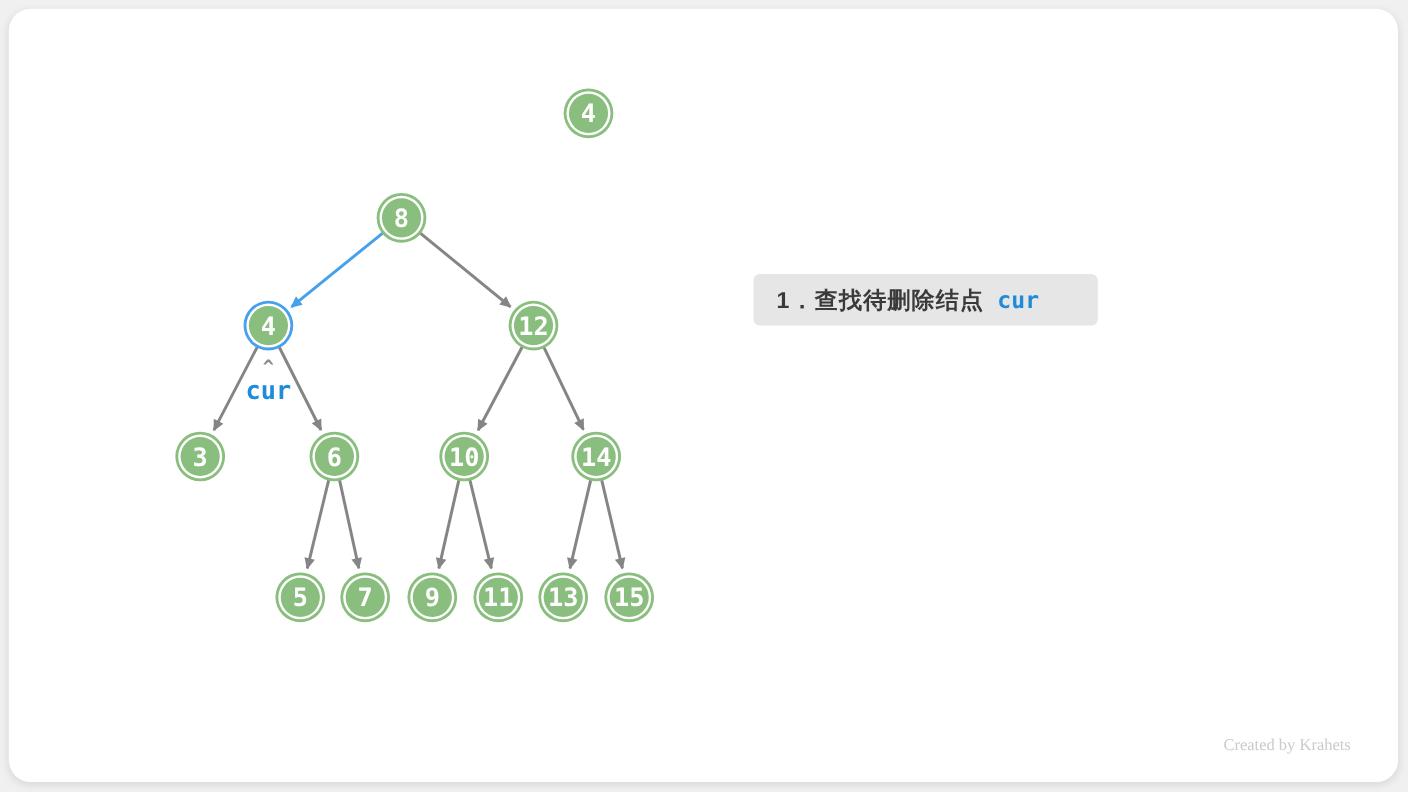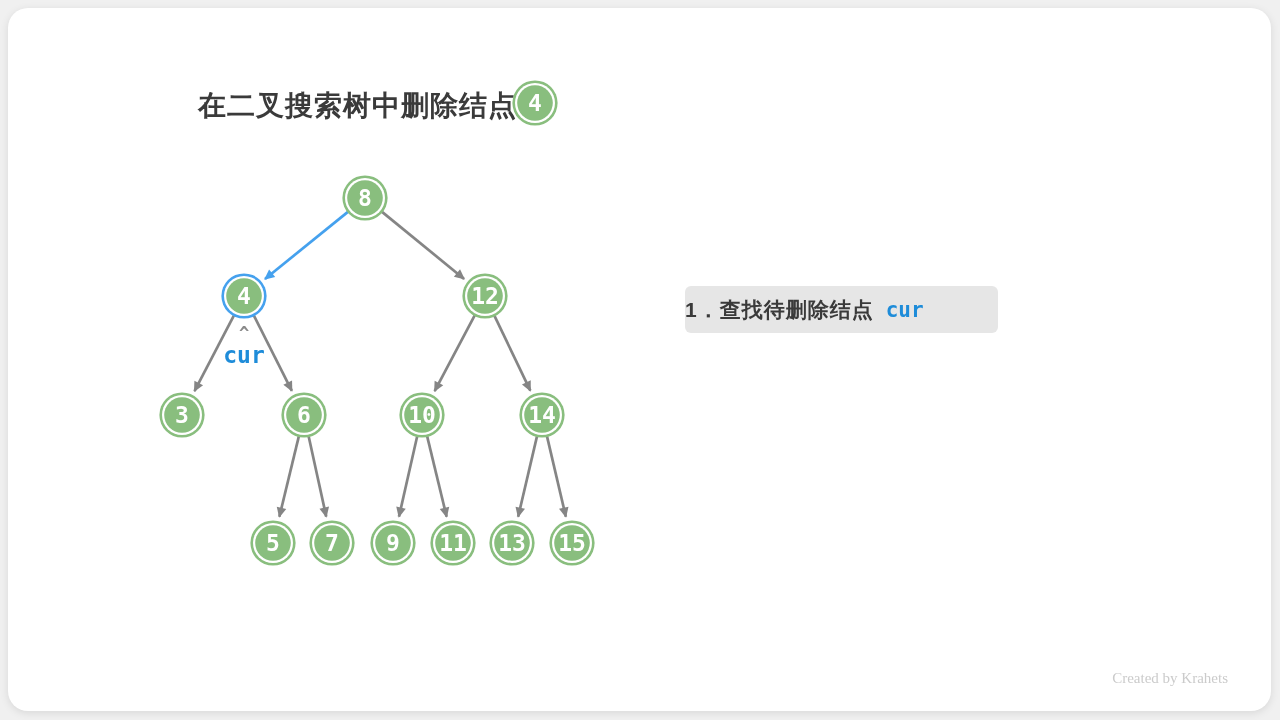--- a/index.html
+++ b/index.html
@@ -31,21 +31,21 @@
     width: 1280px; height: 720px;
   }
   .step-panel {
     position: absolute;
     left: 677px; top: 241px;
     width: 313px; height: 47px;
     background: #E6E6E6;
     border-radius: 6px;
     display: flex;
     align-items: center;
-    margin-top: 37px;
+    padding-left: 21px;
   }
   .step-text {
     font-size: 21px;
     font-weight: 700;
     color: #3A3A3A;
     letter-spacing: 1px;
   }
   .step-code {
     font-family: "DejaVu Sans Mono", monospace;
     font-size: 21px;
@@ -76,21 +76,20 @@
     font-weight: 700;
     font-size: 23px;
     fill: #1E8CD9;
   }
 </style>
 </head>
 <body>
 
 <div class="card">
 
-  <div class="title">在二叉搜索树中删除结点</div>
 
   <svg id="tree-svg" viewBox="0 0 1280 720" xmlns="http://www.w3.org/2000/svg">
     <defs>
       <marker id="arrow-gray" markerUnits="userSpaceOnUse" markerWidth="13" markerHeight="13" viewBox="0 0 12 12" refX="10" refY="6" orient="auto">
         <path d="M1.5,1.5 L11,6 L1.5,10.5 Z" fill="#858585"></path>
       </marker>
       <marker id="arrow-blue" markerUnits="userSpaceOnUse" markerWidth="13" markerHeight="13" viewBox="0 0 12 12" refX="10" refY="6" orient="auto">
         <path d="M1.5,1.5 L11,6 L1.5,10.5 Z" fill="#45A1EE"></path>
       </marker>
     </defs>

